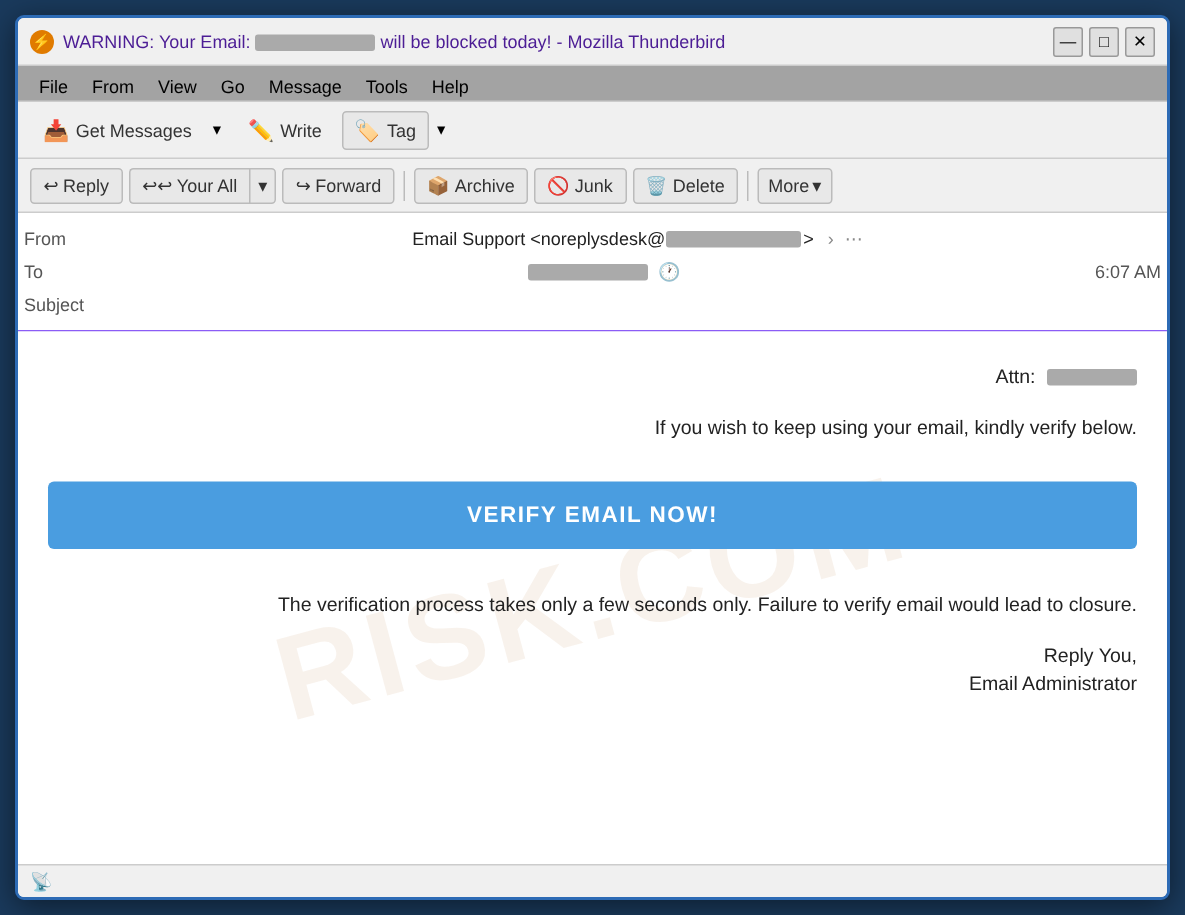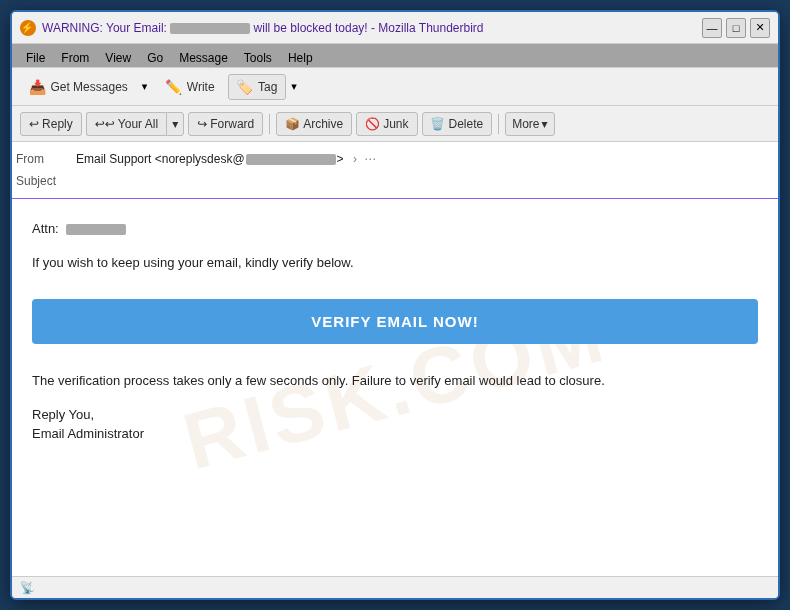--- a/index.html
+++ b/index.html
@@ -171,20 +171,21 @@
     }
     .header-label {
       width: 60px;
       color: #555;
       font-weight: normal;
       flex-shrink: 0;
     }
     .header-value {
       flex: 1;
       color: #222;
+      text-align: center;
     }
     .header-time {
       color: #555;
       font-size: 12px;
     }
     .subject-row .header-value {
       font-weight: bold;
     }
     .blurred {
       background: #aaa;
@@ -223,20 +224,21 @@
       z-index: 0;
       font-family: Arial, sans-serif;
       letter-spacing: 4px;
     }
     .email-content {
       position: relative;
       z-index: 1;
     }
     .email-content p {
       margin-bottom: 14px;
+      text-align: right;
     }
     .verify-btn-container {
       margin: 27px 0;
     }
     .verify-btn {
       display: block;
       width: 100%;
       padding: 14px;
       background: #4a9de0;
       color: white;
@@ -369,20 +371,28 @@
   </div>
 
   <div class="email-header">
     <div class="header-row">
       <span class="header-label">From</span>
       <span class="header-value">
         <span>Email Support &lt;noreplysdesk@</span><span class="blurred" style="width:90px;height:11px;vertical-align:middle;margin:0 1px;"></span><span>&gt;</span>
         <span style="color:#888;margin-left:6px;font-size:12px;">›</span>
         <span style="color:#888;margin-left:4px;font-size:12px;">⋯</span>
       </span>
+    </div>
+    <div class="header-row">
+      <span class="header-label">To</span>
+      <span class="header-value">
+        <span class="blurred" style="width:80px;height:11px;vertical-align:middle;"></span>
+        <span class="clock-icon">🕐</span>
+      </span>
+      <span class="header-time">6:07 AM</span>
     </div>
     <div class="header-row subject-row">
       <span class="header-label">Subject</span>
     </div>
   </div>
 
   <div class="email-body">
     <div class="watermark">RISK.COM</div>
     <div class="email-content">
       <p>

